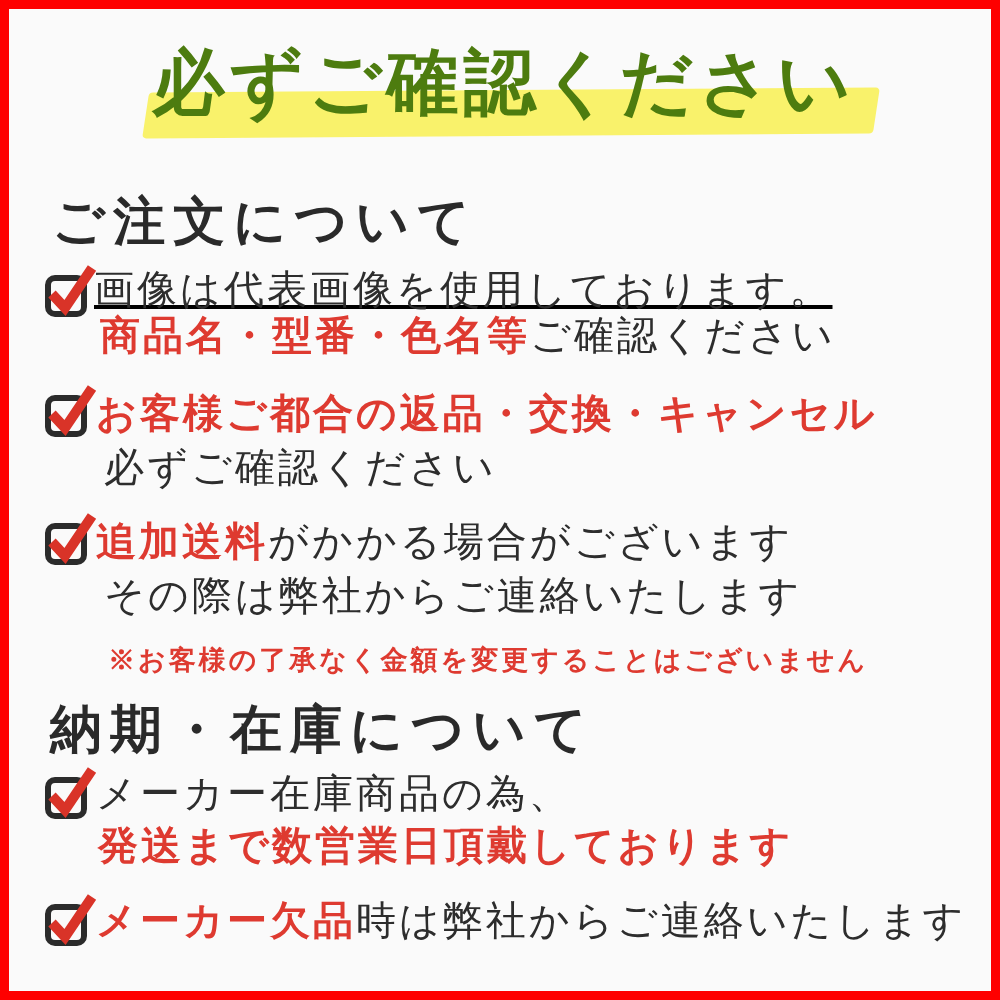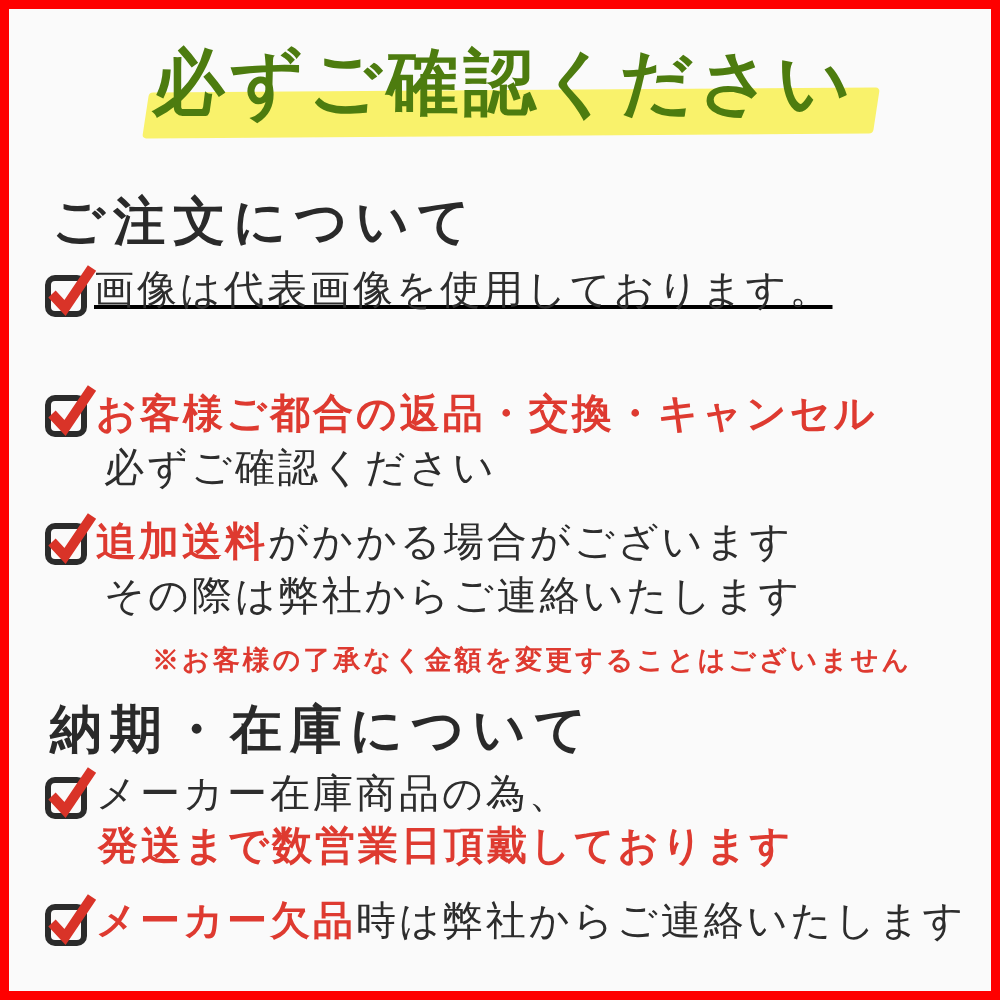--- a/index.html
+++ b/index.html
@@ -38,21 +38,21 @@
     letter-spacing:8px;color:#2a2a2a;z-index:2;
   }
   .heading-order{left:46px;top:190px;}
   .heading-stock{left:44px;top:698px;}
   .line{
     position:absolute;line-height:1.08;white-space:nowrap;
     font-size:40px;letter-spacing:3px;z-index:2;
   }
   .black{color:var(--text-black,#2d2d2d);font-weight:500;}
   .red{color:var(--accent-red,#de3a30);font-weight:700;}
-  .note{font-size:27px;letter-spacing:3px;font-weight:700;margin-left:44px;}
+  .note{font-size:27px;letter-spacing:3px;font-weight:700;}
   .cb{position:absolute;width:54px;height:58px;z-index:2;}
   
   .i1l1{left:94px;top:268px;text-decoration:underline;} .i1l2{left:100px;top:314px;}
   .i2l1{left:96px;top:392px;} .i2l2{left:104px;top:446px;}
   .i3l1{left:96px;top:520px;text-align:right;} .i3l2{left:104px;top:574px;} .i3l3{left:108px;top:634px;}
   .i4l1{left:96px;top:772px;} .i4l2{left:98px;top:824px;}
   .i5l1{left:96px;top:899px;}
   .cb1{left:44px;top:260px;} .cb2{left:44px;top:380px;} .cb3{left:44px;top:508px;}
   .cb4{left:44px;top:762px;} .cb5{left:44px;top:889px;}
 </style>
@@ -64,20 +64,21 @@
   <div class="highlight"></div>
   <h1 class="title">必ずご確認ください</h1>
 
   <h2 class="heading heading-order">ご注文について</h2>
 
   <svg class="cb cb1" viewBox="0 0 54 58">
     <rect x="4" y="18" width="36" height="36" rx="7" fill="none" stroke="#2b2b2b" stroke-width="6"></rect>
     <path d="M8 34 L21 48 L48 8" fill="none" stroke="#d93328" stroke-width="10" stroke-linejoin="miter"></path>
   </svg>
   <div class="line i1l1"><span class="black">画像は代表画像を使用しております。</span></div>
+  <div class="line i1l2"><span class="red">商品名・型番・色名等</span><span class="black">ご確認ください</span></div>
 
   <svg class="cb cb2" viewBox="0 0 54 58">
     <rect x="4" y="18" width="36" height="36" rx="7" fill="none" stroke="#2b2b2b" stroke-width="6"></rect>
     <path d="M8 34 L21 48 L48 8" fill="none" stroke="#d93328" stroke-width="10" stroke-linejoin="miter"></path>
   </svg>
   <div class="line i2l1"><span class="red">お客様ご都合の返品・交換・キャンセル</span></div>
   <div class="line i2l2"><span class="black">必ずご確認ください</span></div>
 
   <svg class="cb cb3" viewBox="0 0 54 58">
     <rect x="4" y="18" width="36" height="36" rx="7" fill="none" stroke="#2b2b2b" stroke-width="6"></rect>

